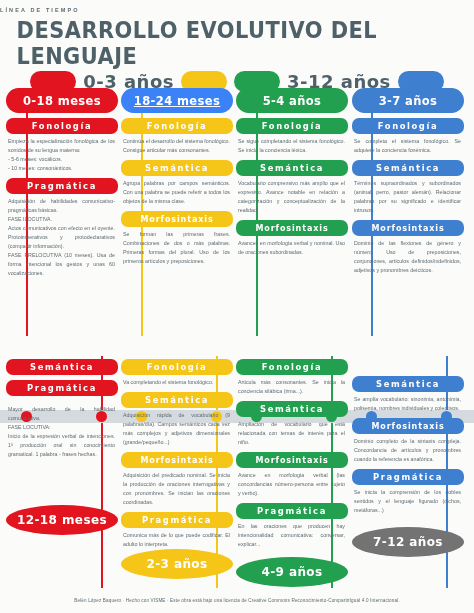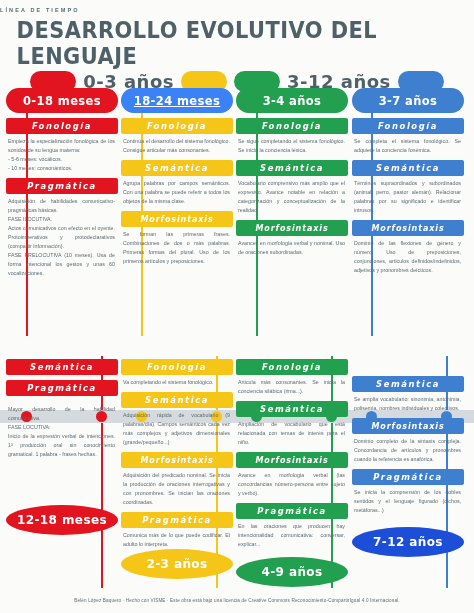--- a/index.html
+++ b/index.html
@@ -63,25 +63,24 @@
     justify-content:center;color:#fff;font-weight:700;font-size:11.5px;
     letter-spacing:0.4px;font-family:"DejaVu Sans", sans-serif;
     margin-bottom:5px;
   }
   .age-oval{
     height:30px;border-radius:50%/50%;display:flex;align-items:center;
     justify-content:center;color:#fff;font-weight:700;font-size:12px;
     letter-spacing:0.4px;font-family:"DejaVu Sans", sans-serif;
   }
   .sec-pill{
-    height:16px;border-radius:2px;display:flex;align-items:center;
+    height:16px;border-radius:7px;display:flex;align-items:center;
     justify-content:center;color:#fff;font-weight:700;font-size:8.4px;
     letter-spacing:1.6px;margin:5px 0 3px 0;
     font-family:"DejaVu Sans", sans-serif;
-    font-style:italic;
   }
   .sec-pill.narrow{letter-spacing:0.9px;font-size:8px;}
   .body-txt{
     font-size:5.3px;line-height:9px;color:#5d6b72;text-align:justify;
     padding:0 3px 0 2px;
   }
   
   .tl-bar{
     position:absolute;left:0;top:322px;width:474px;height:13px;
     background:#d4dadd;
@@ -150,21 +149,21 @@
     <div class="age-pill" style="background:#3b82f6;text-decoration:underline;">18-24 meses</div>
     <div class="sec-pill" style="background:#f5c518;">Fonología</div>
     <div class="body-txt">Continúa el desarrollo del sistema fonológico. Consigue articular más consonantes.</div>
     <div class="sec-pill" style="background:#f5c518;">Semántica</div>
     <div class="body-txt">Agrupa palabras por campos semánticos. Con una palabra se puede referir a todos los objetos de la misma clase.</div>
     <div class="sec-pill narrow" style="background:#f5c518;">Morfosintaxis</div>
     <div class="body-txt">Se forman las primeras frases. Combinaciones de dos o más palabras. Primeras formas del plural. Uso de los primeros artículos y preposiciones.</div>
   </div>
 
   <div class="col c2">
-    <div class="age-pill" style="background:#22a04f;">3-4 años</div>
+    <div class="age-pill" style="background:#22a04f;">5-4 años</div>
     <div class="sec-pill" style="background:#22a04f;">Fonología</div>
     <div class="body-txt">Se sigue completando el sistema fonológico. Se inicia la conciencia léxica.</div>
     <div class="sec-pill" style="background:#22a04f;">Semántica</div>
     <div class="body-txt">Vocabulario comprensivo más amplio que el expresivo. Avance notable en relación a categorización y conceptualización de la realidad.</div>
     <div class="sec-pill narrow" style="background:#22a04f;">Morfosintaxis</div>
     <div class="body-txt">Avances en morfología verbal y nominal. Uso de oraciones subordinadas.</div>
   </div>
 
   <div class="col c3">
     <div class="age-pill" style="background:#3e7fd0;">3-7 años</div>
@@ -219,18 +218,18 @@
     <div class="age-oval" style="background:#22a04f;margin-top:8px;">4-9 años</div>
   </div>
 
   <div class="col-lower" style="left:352px;">
     <div class="sec-pill" style="background:#3e7fd0;margin-top:22px;">Semántica</div>
     <div class="body-txt">Se amplía vocabulario: sinonimia, antonimia, polisemia, nombres individuales y colectivos.</div>
     <div class="sec-pill narrow" style="background:#3e7fd0;">Morfosintaxis</div>
     <div class="body-txt">Dominio completo de la sintaxis compleja. Concordancia de artículos y pronombres cuando la referencia es anafórica.</div>
     <div class="sec-pill" style="background:#3e7fd0;">Pragmática</div>
     <div class="body-txt">Se inicia la comprensión de los dobles sentidos y el lenguaje figurado (dichos, metáforas...)</div>
-    <div class="age-oval" style="background:#1d4ed8;margin-top:12px;">7-12 años</div>
+    <div class="age-oval" style="background:#737373;margin-top:12px;">7-12 años</div>
   </div>
 
 </div>
 
 <div class="footer">Belén López Baquero  ·  Hecho con VISME ·   Este obra está bajo una licencia de Creative Commons Reconocimiento-CompartirIgual 4.0 Internacional.</div>
 
 </body></html>

